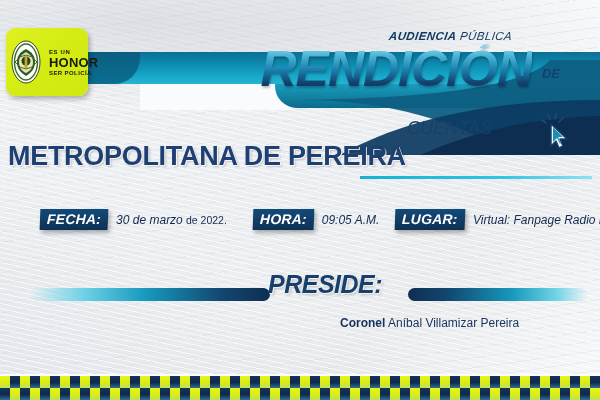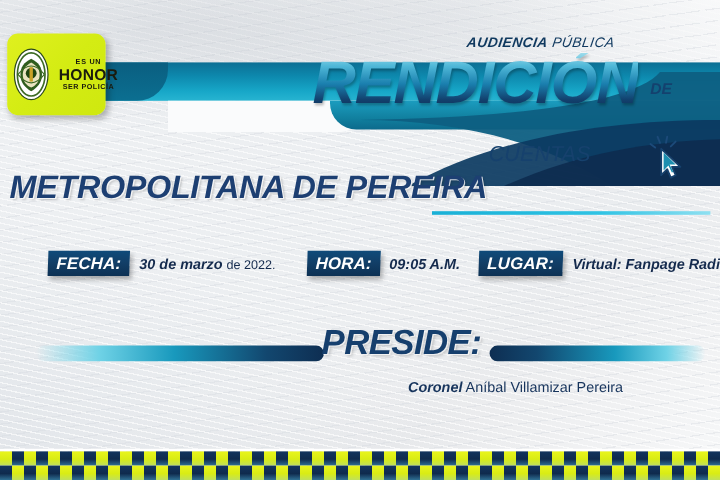--- a/index.html
+++ b/index.html
@@ -67,21 +67,21 @@
     box-shadow:2px 3px 5px rgba(0,0,0,.28);
     display:flex;align-items:center;
   }
   .badge-shield{
     width:30px;height:44px;margin-left:5px;flex:0 0 auto;position:relative;
   }
   .badge-sep{
     width:1px;height:34px;background:#2b3a12;opacity:.7;margin:0 4px;
   }
   .badge-txt{
-    flex:1;text-align:center;color:#1a1a0d;line-height:1;padding-right:3px;
+    flex:1;text-align:left;color:#1a1a0d;line-height:1;padding-right:3px;
   }
   .badge-txt .l1{font-size:6px;font-weight:bold;letter-spacing:.6px;display:block;}
   .badge-txt .l2{font-size:13px;font-weight:bold;letter-spacing:.2px;display:block;margin:1px 0;}
   .badge-txt .l3{font-size:6px;font-weight:bold;letter-spacing:.4px;display:block;}
 
   
   .aud{
     position:absolute;right:88px;top:30px;
     font-size:11.5px;letter-spacing:.4px;color:#10395f;white-space:nowrap;
     font-style:italic;
@@ -106,21 +106,21 @@
   .cuentas{
     position:absolute;right:108px;top:118px;
     font-size:18px;font-style:italic;color:#16416d;letter-spacing:0px;
     white-space:nowrap;
   }
   .cursor-ic{position:absolute;right:25px;top:112px;width:34px;height:40px;}
 
   
   .metro{
     position:absolute;left:8px;top:141px;
-    font-size:27px;font-weight:bold;font-style:italic;
+    font-size:27px;font-weight:bold;
     color:#1d3f72;letter-spacing:-.3px;white-space:nowrap;
     text-shadow:1px 1px 0 rgba(255,255,255,.8), 2px 2px 2px rgba(0,0,0,.18);
   }
   .metro-rule{
     position:absolute;left:360px;top:176px;width:232px;height:3px;
     background:linear-gradient(90deg,#19b0d6 0%,#2fc3e4 60%,#8fe0f1 100%);
   }
 
   
   .info{position:absolute;left:40px;top:209px;display:flex;align-items:center;}
@@ -129,48 +129,48 @@
     background:linear-gradient(180deg,#0f4b7a 0%,#123f68 45%,#0d3154 100%);
     color:#ffffff;font-size:14px;font-weight:bold;font-style:italic;
     letter-spacing:.2px;line-height:1;
     box-shadow:2px 3px 4px rgba(0,0,0,.3);
     transform:skewX(-2deg);
   }
   .val{
     font-size:11.5px;color:#142a4d;font-style:italic;white-space:nowrap;
     margin-left:8px;
   }
-  .val b{font-weight:bold;font-size:12px;}
+  .val b{font-weight:normal;font-size:12px;}
   .val .lt{font-weight:normal;font-size:10.5px;font-style:normal;margin-top:22px;}
   .gap{width:26px;}
   .gap-s{width:16px;}
 
   
   .pres-wrap{position:absolute;left:0;top:270px;width:600px;height:60px;}
   .pres-barL{
     position:absolute;left:30px;top:18px;width:240px;height:13px;
     background:linear-gradient(90deg,rgba(255,255,255,0) 0%,#6fd2e6 22%,#1899bd 48%,#12476f 80%,#0e2e52 100%);
     border-radius:7px;
   }
   .pres-barR{
     position:absolute;left:408px;top:18px;width:180px;height:13px;
     background:linear-gradient(90deg,#0e2e52 0%,#12476f 22%,#1899bd 58%,#6fd2e6 82%,rgba(255,255,255,0) 100%);
     border-radius:7px;
   }
   .pres{
     position:absolute;left:268px;top:2px;
-    font-size:29px;font-weight:bold;font-style:italic;color:#163f6d;
+    font-size:25px;font-weight:bold;font-style:italic;color:#163f6d;
     letter-spacing:-.5px;line-height:1;
     text-shadow:1px 1px 0 rgba(255,255,255,.7), 2px 2px 3px rgba(0,0,0,.2);
   }
   .coronel{
     position:absolute;left:340px;top:316px;
     font-size:12px;color:#17345c;white-space:nowrap;
   }
-  .coronel b{font-weight:bold;font-style:italic;}
+  .coronel b{font-weight:bold;}
   .coronel span{font-weight:normal;}
 
   
   .checker{
     position:absolute;left:0;bottom:0;width:600px;height:24px;overflow:hidden;
     display:flex;flex-direction:column;
   }
   .crow{flex:1;display:flex;}
   .cell{flex:0 0 10px;height:100%;}
   .c-y{background:linear-gradient(180deg,#e9f51c 0%,#d9ec14 55%,#bfe05c 100%);}

